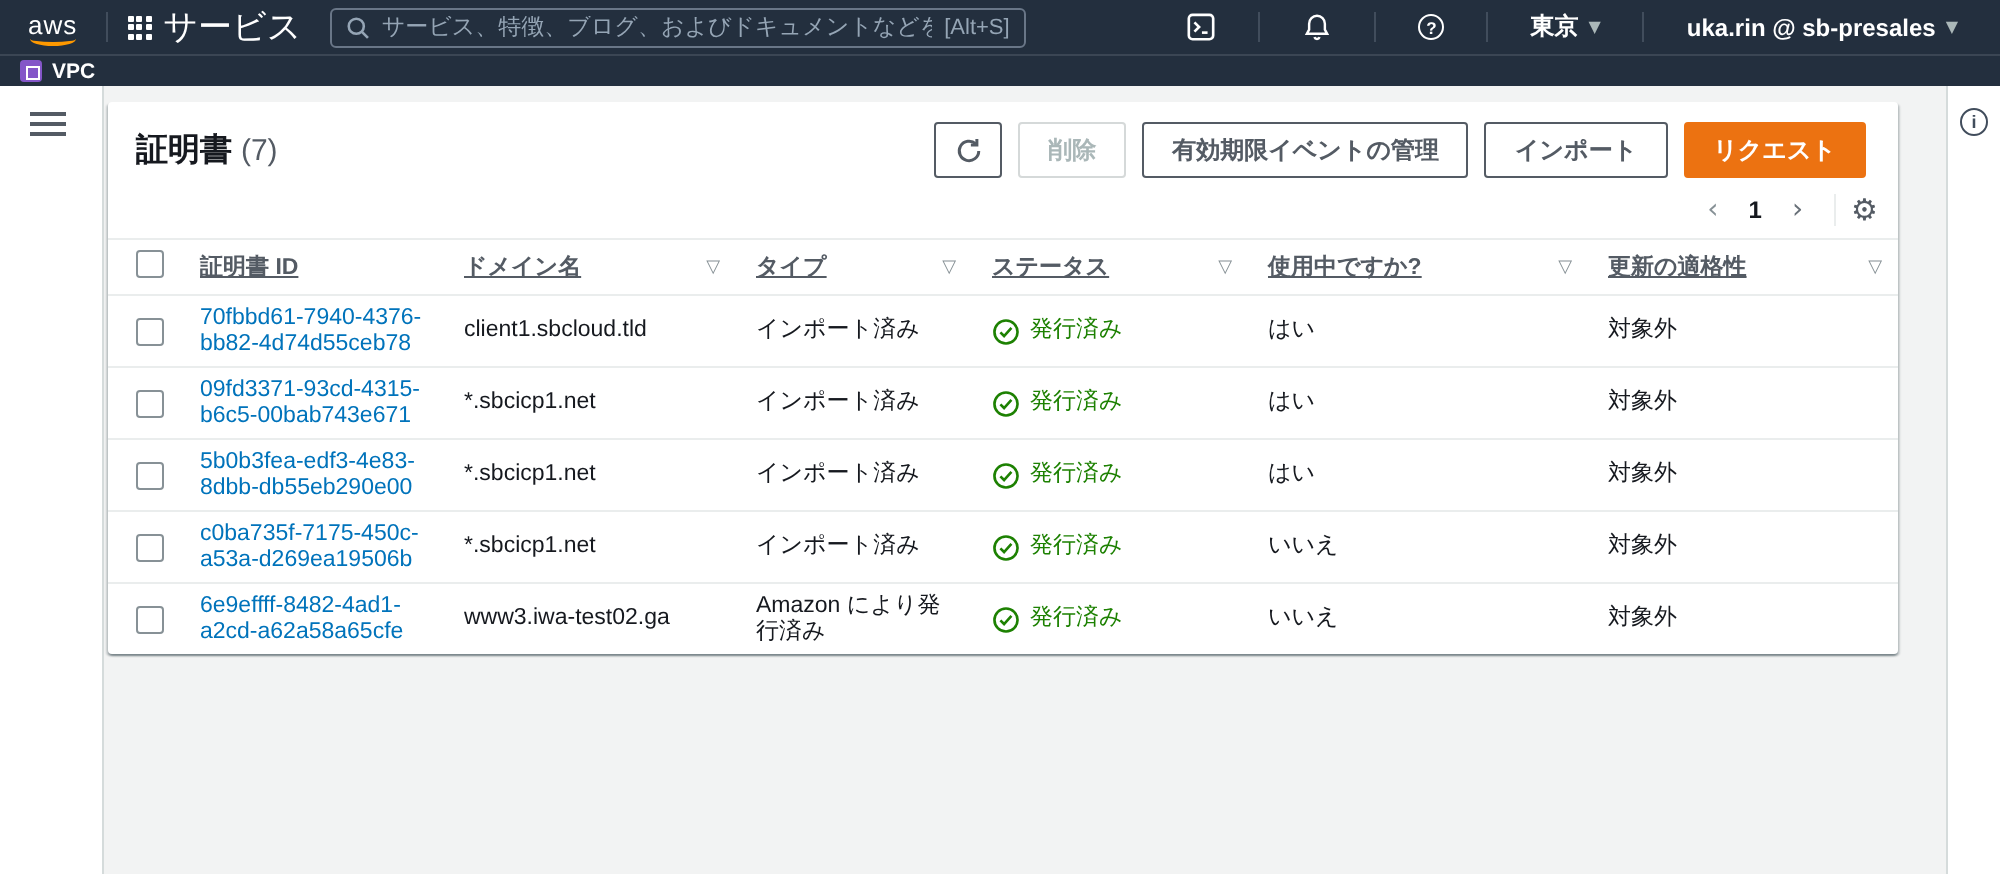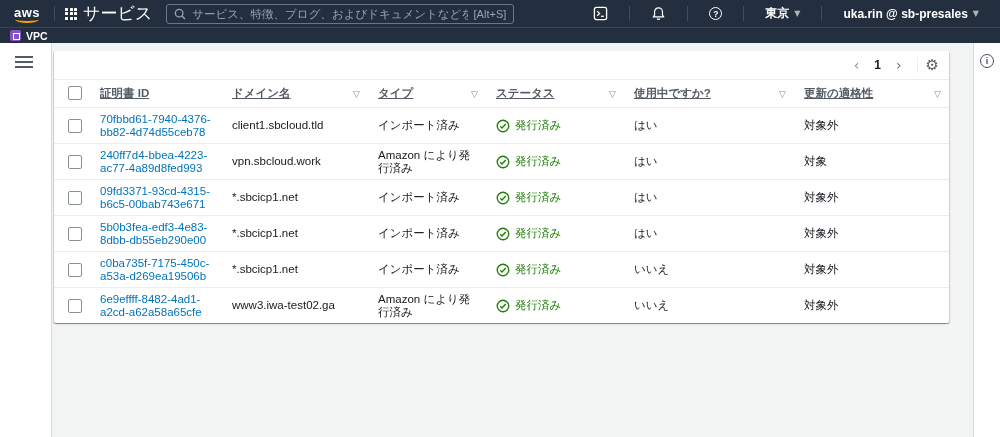--- a/index.html
+++ b/index.html
@@ -2,21 +2,21 @@
 <html><head>
 <meta charset="utf-8">
 <style>
   * { margin:0; padding:0; box-sizing:border-box; }
   html,body { width:1000px; height:437px; overflow:hidden; background:#f2f3f3;
     font-family:"Liberation Sans","DejaVu Sans",sans-serif; }
   .uni { font-family:"DejaVu Sans",sans-serif; }
 
   
   .topbar { height:27px; background:#232f3e; display:flex; align-items:center; padding:0 10px 0 12px; color:#fff; }
-  .aws-logo { position:relative; font-weight:700; font-size:13px; letter-spacing:.5px; color:#fff; padding:0 4px 3px 2px; cursor:pointer; }
+  .aws-logo { position:relative; font-weight:400; font-size:13px; letter-spacing:.5px; color:#fff; padding:0 4px 3px 2px; cursor:pointer; }
   .aws-logo .smile { position:absolute; left:3px; right:5px; bottom:0; height:7px; border-bottom:2px solid #ff9900; border-radius:50%; }
   .vdiv { width:1px; height:15px; background:#414d5c; margin:0 10px; }
   .services-btn { display:flex; align-items:center; gap:6px; color:#fff; font-size:17px; cursor:pointer; }
   .grid-icon { display:grid; grid-template-columns:repeat(3,3px); grid-template-rows:repeat(3,3px); gap:1.5px; }
   .grid-icon i { background:#fff; border-radius:.5px; }
   .searchbox { display:flex; align-items:center; width:348px; height:20px; margin-left:14px;
     border:1px solid #697687; border-radius:3px; background:#232f3e; padding:0 7px; gap:6px; }
   .searchbox input { flex:1; background:transparent; border:none; outline:none; color:#d5dbdb; font-size:11.5px;
     font-family:"Liberation Sans","DejaVu Sans",sans-serif; }
   .searchbox input::placeholder { color:#95a5b5; }
@@ -166,20 +166,38 @@
     <div class="hamburger">
         <span></span>
         <span></span>
         <span></span>
       </div>
   </aside>
 
   <main class="main-col">
 
     <section class="card">
+      <div class="card-head">
+        <h1 class="card-title">
+          <span>証明書</span>
+          <span class="count">(7)</span>
+        </h1>
+        <div class="actions">
+          <button class="btn icon-btn">
+            <svg width="15" height="15" viewBox="0 0 16 16">
+              <path d="M13.2 8a5.2 5.2 0 1 1-1.6-3.8" fill="none" stroke="#545b64" stroke-width="1.6"></path>
+              <path d="M12.2 1.6v3.2H9" fill="none" stroke="#545b64" stroke-width="1.6"></path>
+            </svg>
+          </button>
+          <button class="btn" disabled="">削除</button>
+          <button class="btn">有効期限イベントの管理</button>
+          <button class="btn">インポート</button>
+          <button class="btn primary">リクエスト</button>
+        </div>
+      </div>
 
       <div class="pag-row">
         <button class="pg-btn">‹</button>
         <span class="pg-num">1</span>
         <button class="pg-btn next">›</button>
         <span class="pag-div"></span>
         <button class="gear-btn uni">⚙</button>
       </div>
 
       <table>
@@ -220,39 +238,20 @@
                   <span>発行済み</span>
                 </span>
               </td>
               <td class="muted-cell">はい</td>
               <td class="muted-cell">対象外</td>
             </tr>
             <tr>
               <td class="cb-cell">
                 <div class="cb"></div>
               </td>
-              <td><a class="cert-link">240ff7d4-bbea-4223-ac77-4a89d8fed993</a></td>
-              <td class="muted-cell">vpn.sbcloud.work</td>
-              <td class="muted-cell">Amazon により発行済み</td>
-              <td>
-                <span class="status-wrap">
-                  <svg width="14" height="14" viewBox="0 0 16 16">
-                    <circle cx="8" cy="8" r="6.6" fill="none" stroke="#1d8102" stroke-width="1.5"></circle>
-                    <path d="M4.8 8.2l2.1 2.1 4.2-4.6" fill="none" stroke="#1d8102" stroke-width="1.5"></path>
-                  </svg>
-                  <span>発行済み</span>
-                </span>
-              </td>
-              <td class="muted-cell">はい</td>
-              <td class="muted-cell">対象</td>
-            </tr>
-            <tr>
-              <td class="cb-cell">
-                <div class="cb"></div>
-              </td>
               <td><a class="cert-link">09fd3371-93cd-4315-b6c5-00bab743e671</a></td>
               <td class="muted-cell">*.sbcicp1.net</td>
               <td class="muted-cell">インポート済み</td>
               <td>
                 <span class="status-wrap">
                   <svg width="14" height="14" viewBox="0 0 16 16">
                     <circle cx="8" cy="8" r="6.6" fill="none" stroke="#1d8102" stroke-width="1.5"></circle>
                     <path d="M4.8 8.2l2.1 2.1 4.2-4.6" fill="none" stroke="#1d8102" stroke-width="1.5"></path>
                   </svg>
                   <span>発行済み</span>

